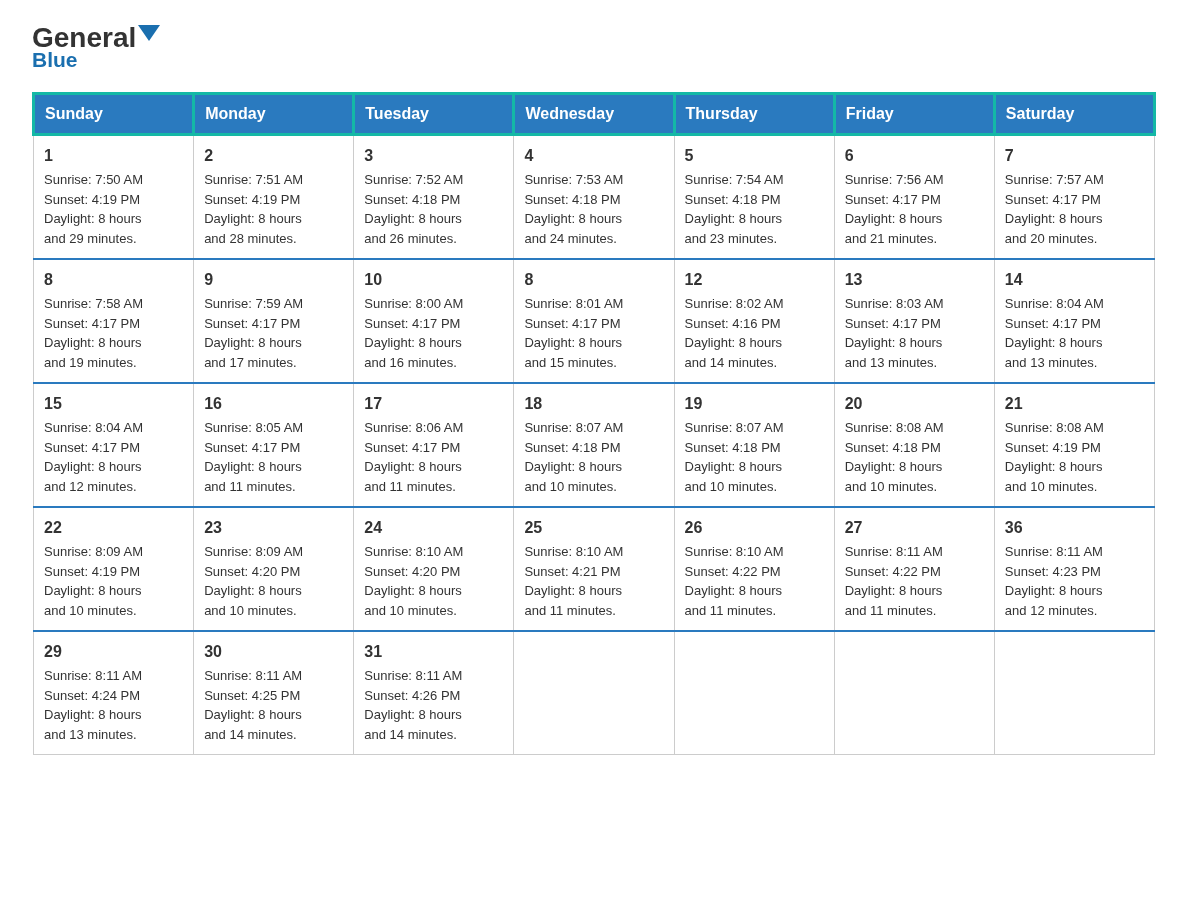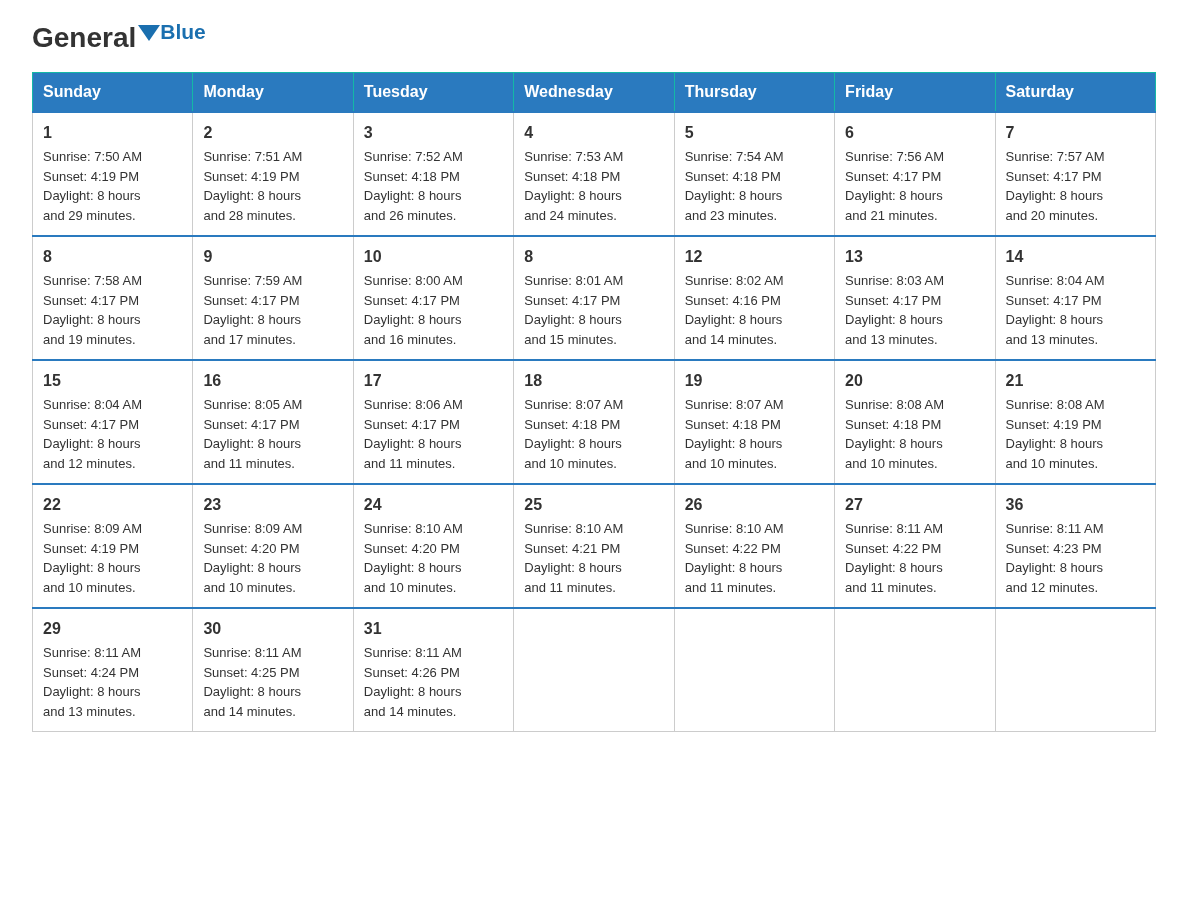--- a/index.html
+++ b/index.html
@@ -12,21 +12,21 @@
       min-height: 918px;
     }
     .header {
       display: flex;
       justify-content: space-between;
       align-items: flex-start;
       margin-bottom: 20px;
     }
     .logo {
       display: flex;
-      flex-direction: row;
+      flex-direction: column;
       align-items: flex-start;
     }
     .logo-text {
       font-size: 28px;
       font-weight: bold;
       color: #333;
       line-height: 1;
     }
     .logo-blue {
       color: #1a6faf;
@@ -53,21 +53,21 @@
       border-collapse: collapse;
       table-layout: fixed;
     }
     thead th {
       background-color: #2a7abf;
       color: #fff;
       font-size: 16px;
       font-weight: bold;
       padding: 10px 10px;
       text-align: left;
-      border: 1px solid #14b8a6;
+      border: 3px solid #14b8a6;
     }
     tbody td {
       vertical-align: top;
       padding: 8px 10px 10px 10px;
       border: 1px solid #ccc;
       font-size: 13px;
       line-height: 1.5;
       min-height: 100px;
       height: 120px;
     }

